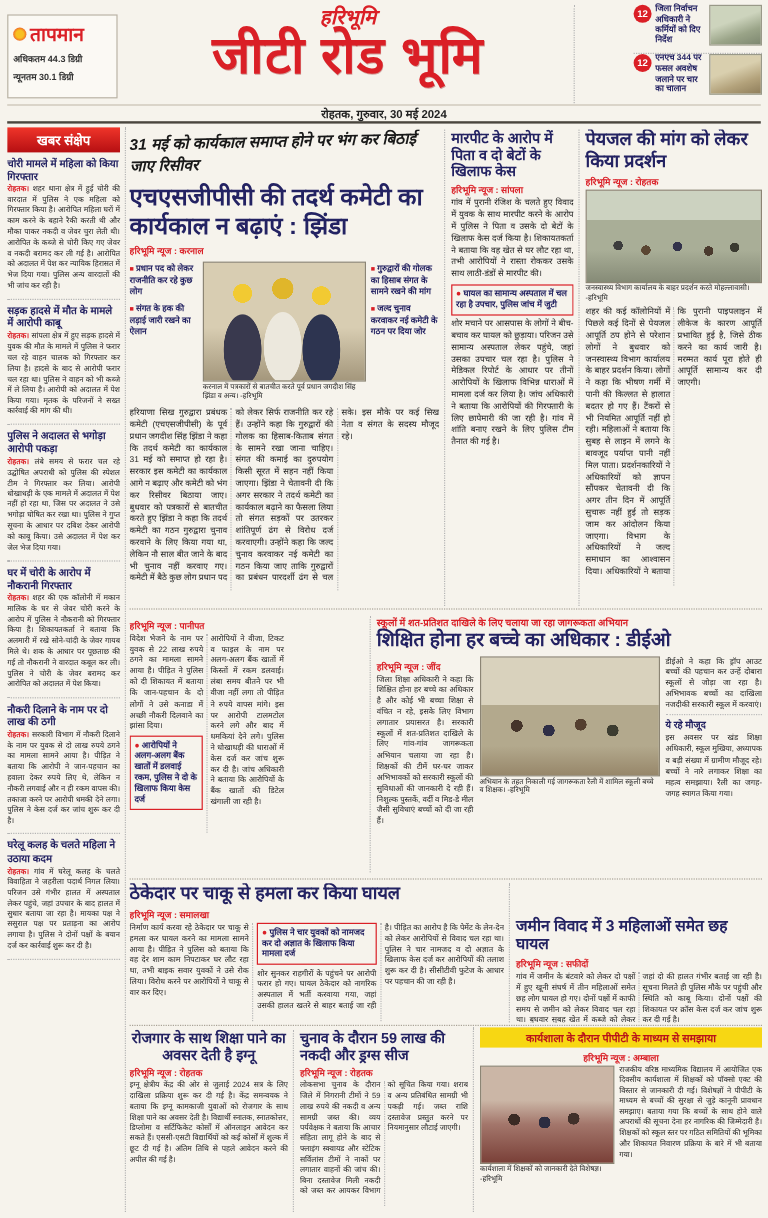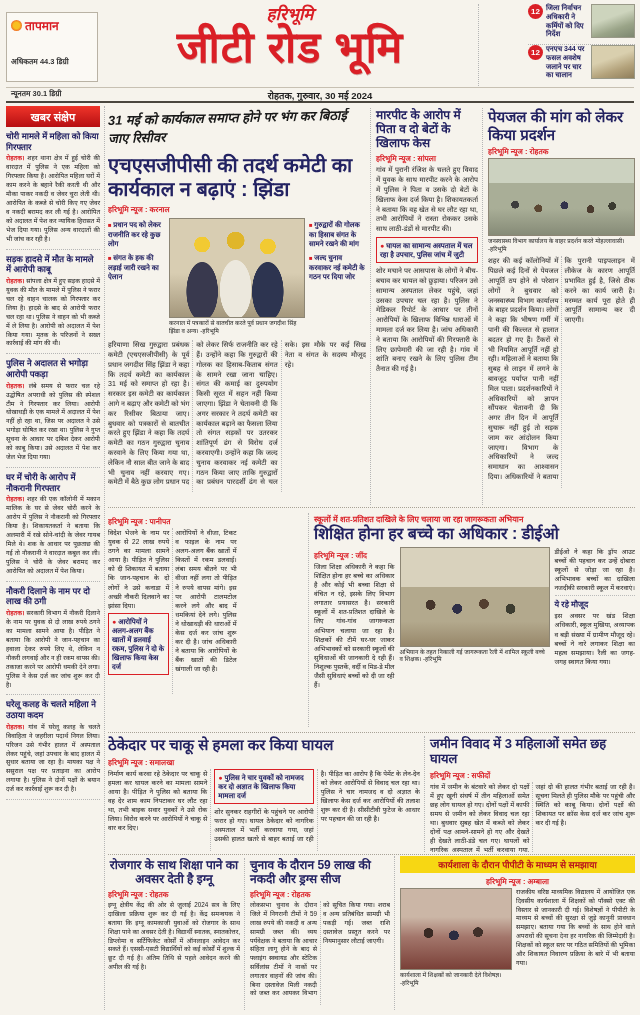--- a/index.html
+++ b/index.html
@@ -7,23 +7,23 @@
     --navy:#232262;
     --ink:#1d1d1d;
     --rule:#b5b5b5;
   }
   *{box-sizing:border-box;margin:0;padding:0;}
   body{margin:0;background:#d8d5ce;font-family:"Liberation Sans","DejaVu Sans",sans-serif;}
   .page{position:relative;width:640px;height:1015px;background:#f6f3ec;overflow:hidden;}
 
   
   .weather{position:absolute;left:6px;top:12px;width:92px;height:70px;border:1px solid #b9b2a4;background:#fbf9f4;padding:4px;}
-  .weather-title{display:flex;align-items:center;gap:3px;color:var(--red);font-weight:bold;font-size:12px;}
+  .weather-title{display:flex;align-items:center;gap:3px;color:var(--red);font-weight:bold;font-size:16px;}
   .sun-icon{width:11px;height:11px;border-radius:50%;background:radial-gradient(#f8c021 40%,#e8232a);display:inline-block;}
-  .weather-line{font-size:7.5px;color:#333;margin-top:22px;font-weight:bold;}
+  .weather-line{font-size:7.5px;color:#333;margin-top:5px;font-weight:bold;}
 
   .masthead{position:absolute;left:104px;top:2px;width:372px;text-align:center;}
   .brand{color:var(--red);font-weight:bold;font-size:17px;font-style:italic;}
   .mast-title{color:var(--red);font-weight:bold;font-size:43px;line-height:1.05;letter-spacing:1px;text-shadow:0.5px 0.5px 0 rgba(140,0,0,.35);}
 
   .dateline{position:absolute;left:6px;right:6px;top:87px;height:16px;line-height:15px;text-align:center;
     font-size:9.5px;font-weight:bold;color:#222;border-top:1px solid #c7c0b2;border-bottom:2px solid #4a463e;}
 
   .top-briefs{position:absolute;left:478px;top:4px;width:157px;height:82px;border-left:1px dotted var(--rule);padding-left:5px;}
   .tb{display:flex;align-items:flex-start;gap:3px;height:40px;margin-left:44px;}
@@ -114,21 +114,21 @@
   .subhead{font-size:8px;font-weight:bold;color:var(--navy);margin:3px 0 2px;border-top:1px dotted #bbb;padding-top:2px;}
 
   
   #story-thekedar{left:108px;top:736px;width:312px;height:116px;}
   #story-thekedar .headline{font-size:15px;}
   #story-thekedar .cols{column-count:3;column-gap:7px;column-rule:1px dotted #b9b9b9;column-fill:auto;height:82px;}
   #story-thekedar .body-text{font-size:6.5px;}
 
   
   #story-jameen{left:424px;top:736px;width:211px;height:116px;border-left:1px dotted var(--rule);padding-left:5px;}
-  #story-jameen .headline{font-size:13px;}
+  #story-jameen .headline{font-size:13px;margin-top:28px;}
   #story-jameen .cols{column-count:2;column-gap:6px;column-rule:1px dotted #b9b9b9;column-fill:auto;height:80px;}
   #story-jameen .body-text{font-size:6.5px;}
 
   
   #story-ignou{left:108px;top:858px;width:132px;height:152px;}
   #story-ignou .headline{font-size:12px;text-align:center;}
   #story-ignou .body-text{font-size:6.3px;}
 
   
   #story-chunav{left:244px;top:858px;width:146px;height:152px;border-left:1px dotted var(--rule);padding-left:5px;}

